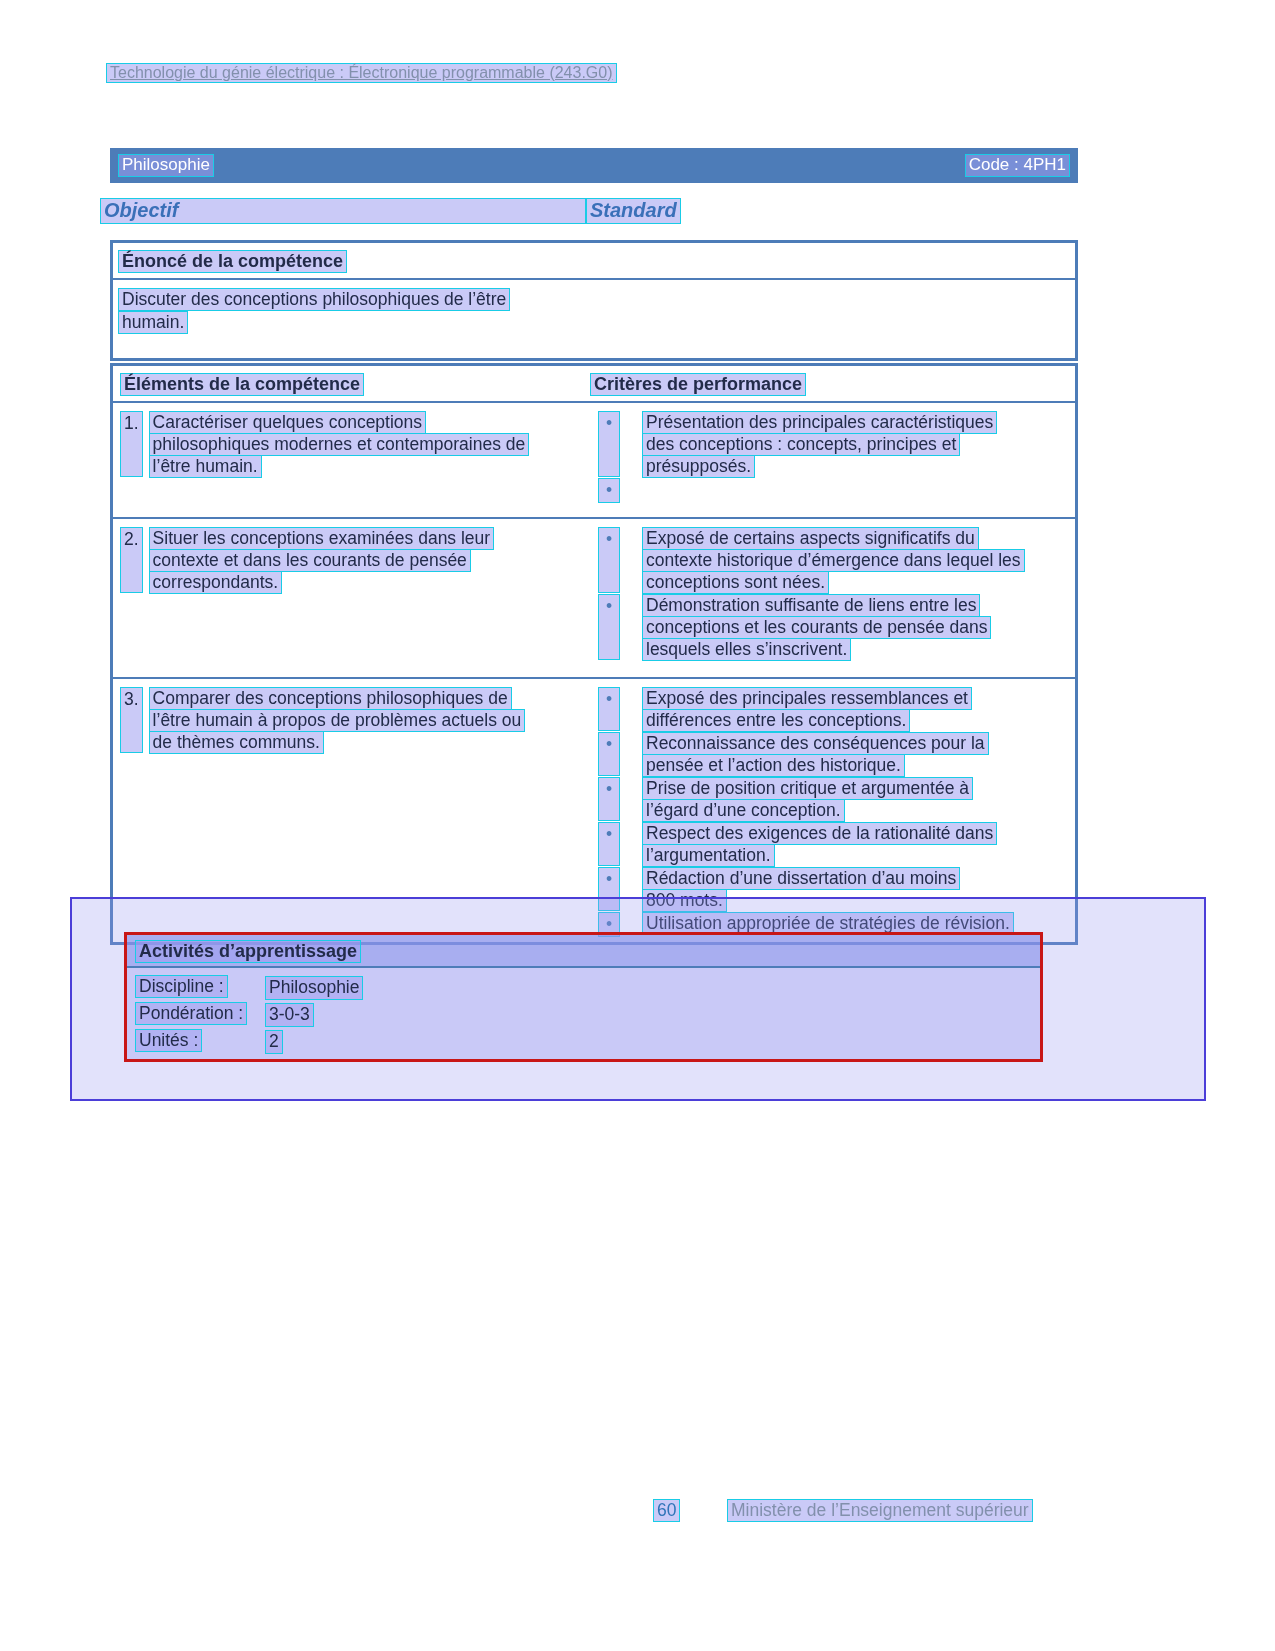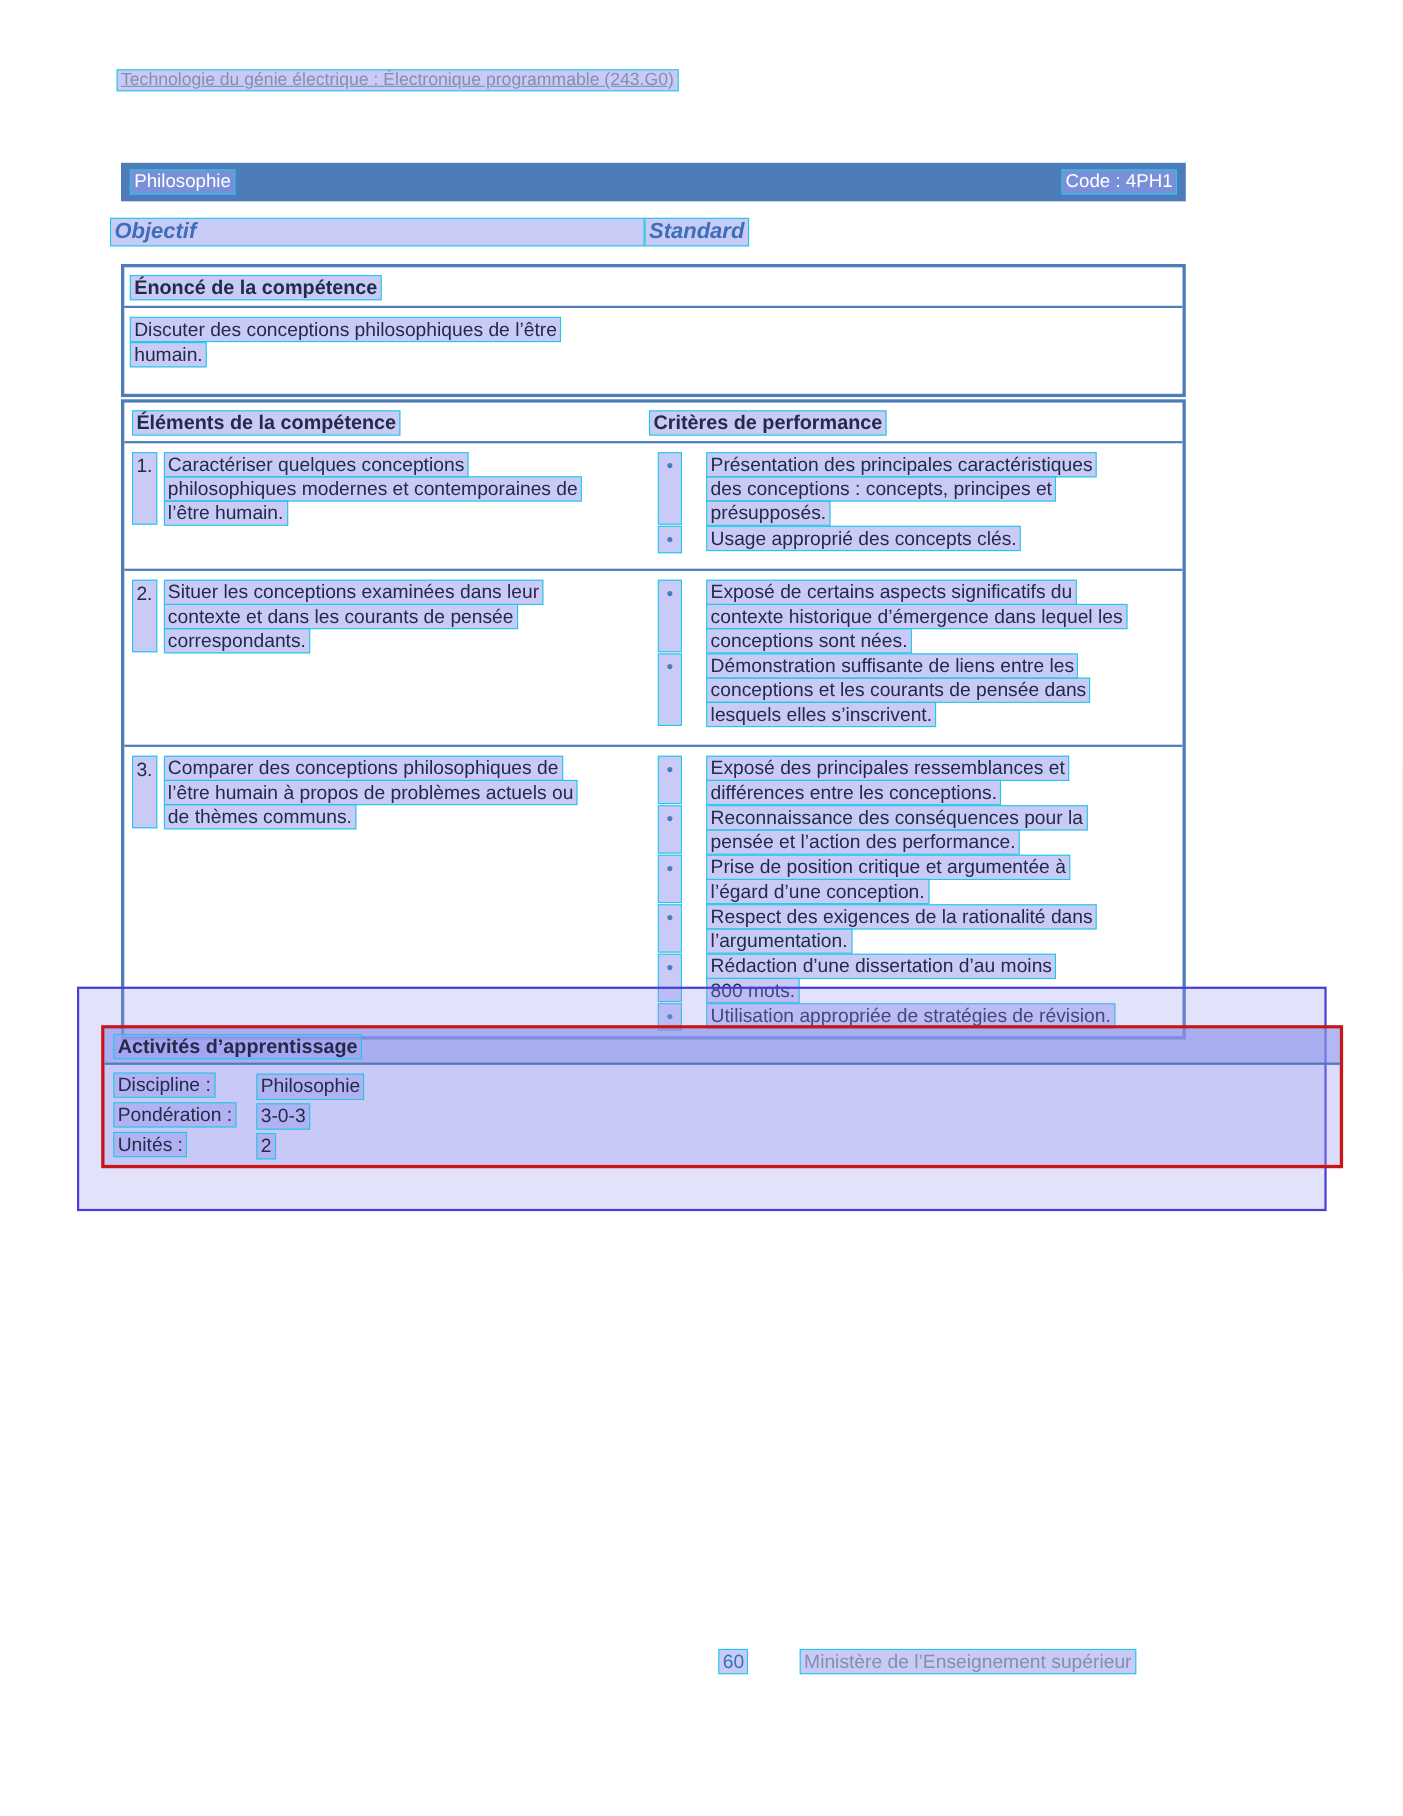--- a/index.html
+++ b/index.html
@@ -61,21 +61,21 @@
   .bullet-glyph { flex:0 0 auto; margin-left:8px; width:14px; text-align:center; color:var(--accent_blue,#4d7cb8); }
   .bullet-item .txt { flex:1; margin-left:22px; }
 
   .annotation-overlay {
     position:absolute; left:70px; top:897px; width:1136px; height:204px;
     background: var(--overlay_fill, #9696f047);
     border:2px solid var(--overlay_border, #4b3ed8);
     box-sizing:border-box; z-index:1;
   }
   .activities-red {
-    position:absolute; left:92px; top:932px; width:1129px; height:130px; z-index:2;
+    position:absolute; left:124px; top:932px; width:919px; height:130px; z-index:2;
     border:3px solid var(--red, #c81616); box-sizing:border-box;
     background: var(--act_fill, #9a9af059);
   }
   .act-heading {
     padding:6px 8px 4px 8px; border-bottom:2px solid var(--accent_blue,#4d7cb8);
     background: var(--act_head_fill, #8490e87a);
     font-size:18px; font-weight:bold;
   }
   .act-fields { padding:8px 8px 0 8px; font-size:17.5px; }
   .field { position:relative; height:27px; }
@@ -134,21 +134,20 @@
       </div>
       <div class="col-right">
         <div class="bullet-item">
           <span class="bullet-glyph hl">•</span>
           <div class="txt"><span class="hl multiline">Présentation des principales caractéristiques
 des conceptions : concepts, principes et
 présupposés.</span></div>
         </div>
         <div class="bullet-item">
           <span class="bullet-glyph hl">•</span>
-          <div class="txt"><span class="hl multiline">Usage approprié des concepts clés.</span></div>
         </div>
       </div>
     </div>
 
     <div class="row body-row r2">
       <div class="col-left">
         <div class="numbered">
           <span class="num hl">2.</span>
           <div class="txt"><span class="hl multiline">Situer les conceptions examinées dans leur
 contexte et dans les courants de pensée
@@ -182,21 +181,21 @@
       </div>
       <div class="col-right">
         <div class="bullet-item">
           <span class="bullet-glyph hl">•</span>
           <div class="txt"><span class="hl multiline">Exposé des principales ressemblances et
 différences entre les conceptions.</span></div>
         </div>
         <div class="bullet-item">
           <span class="bullet-glyph hl">•</span>
           <div class="txt"><span class="hl multiline">Reconnaissance des conséquences pour la
-pensée et l’action des performance.</span></div>
+pensée et l’action des historique.</span></div>
         </div>
         <div class="bullet-item">
           <span class="bullet-glyph hl">•</span>
           <div class="txt"><span class="hl multiline">Prise de position critique et argumentée à
 l’égard d’une conception.</span></div>
         </div>
         <div class="bullet-item">
           <span class="bullet-glyph hl">•</span>
           <div class="txt"><span class="hl multiline">Respect des exigences de la rationalité dans
 l’argumentation.</span></div>

